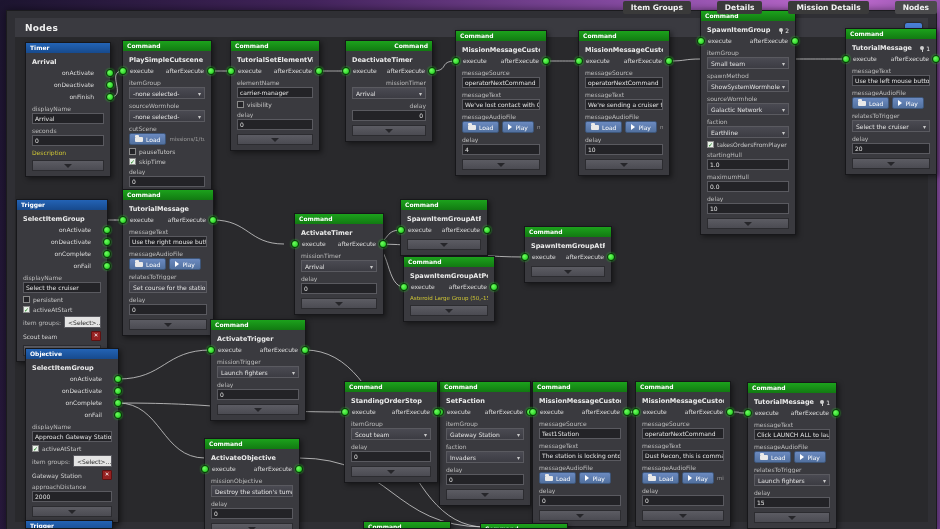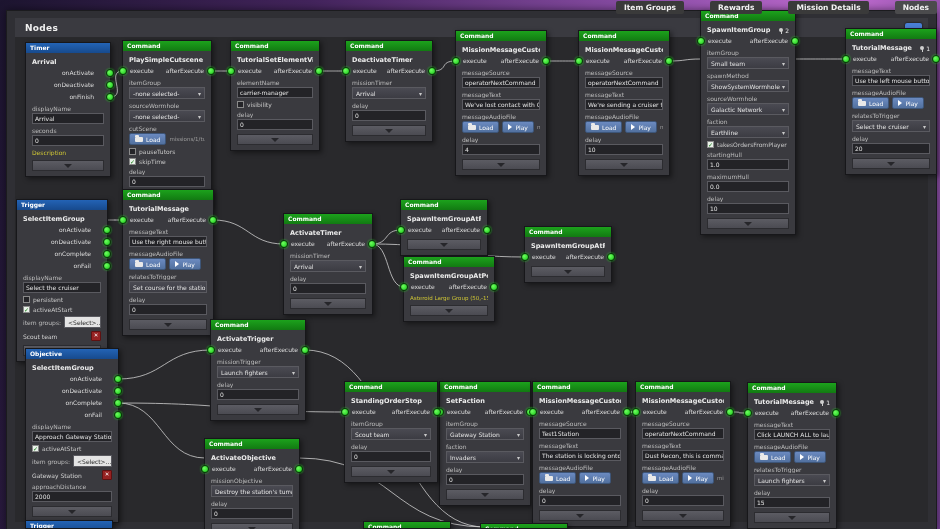--- a/index.html
+++ b/index.html
@@ -195,21 +195,21 @@
             <span class="box"></span>
             <span>visibility</span>
           </div>
           <div class="lbl">delay</div>
           <div class="inp">0</div>
           <div class="colbar">
             <span class="coltri"></span>
           </div>
         </div>
       </div>
-      <div class="node" id="nd-c3" style="left: 345px; top: 40px; width: 88px;">
+      <div class="node" id="nd-c3" style="left: 345px; top: 40px; width: 88px; text-align: right;">
         <div class="nhead command">Command</div>
         <div class="nbody">
           <div class="ntitle">
             <span>DeactivateTimer</span>
           </div>
           <div class="prow">
             <span class="pdot l"></span>
             <span class="plab l">execute</span>
             <span class="plab r">afterExecute</span>
             <span class="pdot r"></span>
@@ -464,21 +464,21 @@
           <div class="sel">
             <span>Set course for the station</span>
           </div>
           <div class="lbl">delay</div>
           <div class="inp">0</div>
           <div class="colbar">
             <span class="coltri"></span>
           </div>
         </div>
       </div>
-      <div class="node" id="nd-c9" style="left: 283px; top: 213px; width: 90px;">
+      <div class="node" id="nd-c9" style="left: 294px; top: 213px; width: 90px;">
         <div class="nhead command">Command</div>
         <div class="nbody">
           <div class="ntitle">
             <span>ActivateTimer</span>
           </div>
           <div class="prow">
             <span class="pdot l"></span>
             <span class="plab l">execute</span>
             <span class="plab r">afterExecute</span>
             <span class="pdot r"></span>
@@ -807,17 +807,17 @@
       </div>
       <div class="node partial" id="nd-pc2" style="left: 363px; top: 521px; width: 88px; height: 8px;">
         <div class="nhead command">Command</div>
       </div>
       <div class="node partial" id="nd-pc3" style="left: 480px; top: 523px; width: 88px; height: 6px;">
         <div class="nhead command">Command</div>
       </div>
     </div>
   <div class="tabs" id="tabs">
       <div class="tab">Item Groups</div>
-      <div class="tab">Rewards</div>
+      <div class="tab">Details</div>
       <div class="tab">Mission Details</div>
       <div class="tab active">Nodes</div>
     </div>
 </div>
 
 </body></html>

